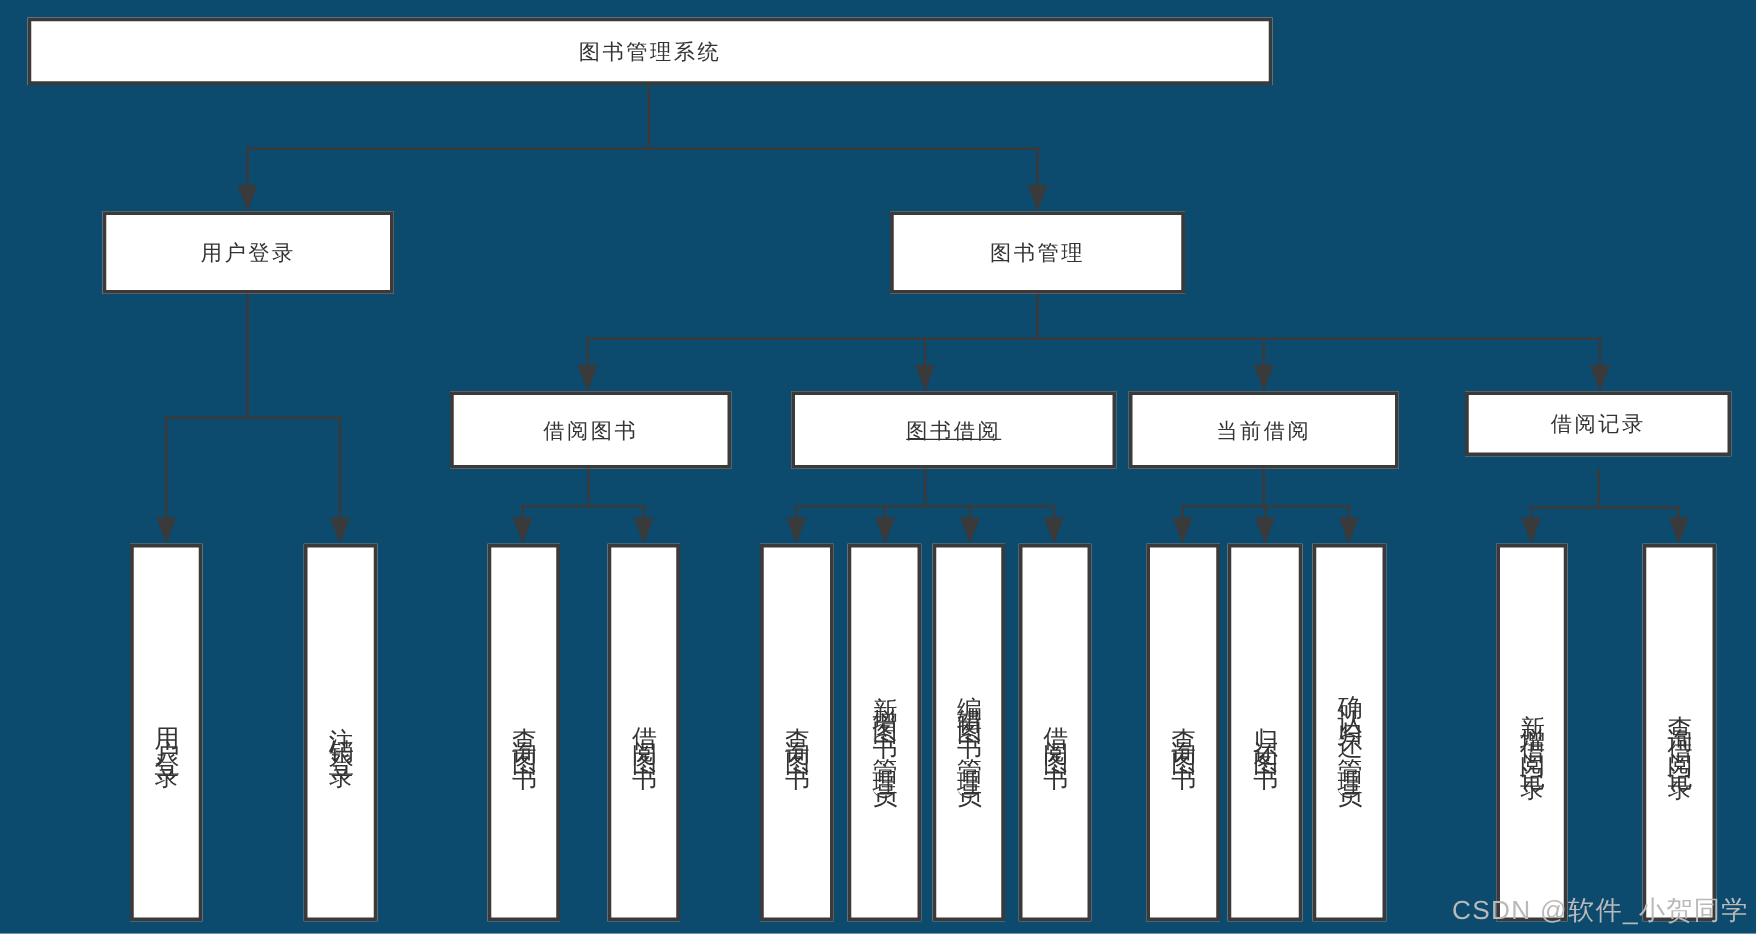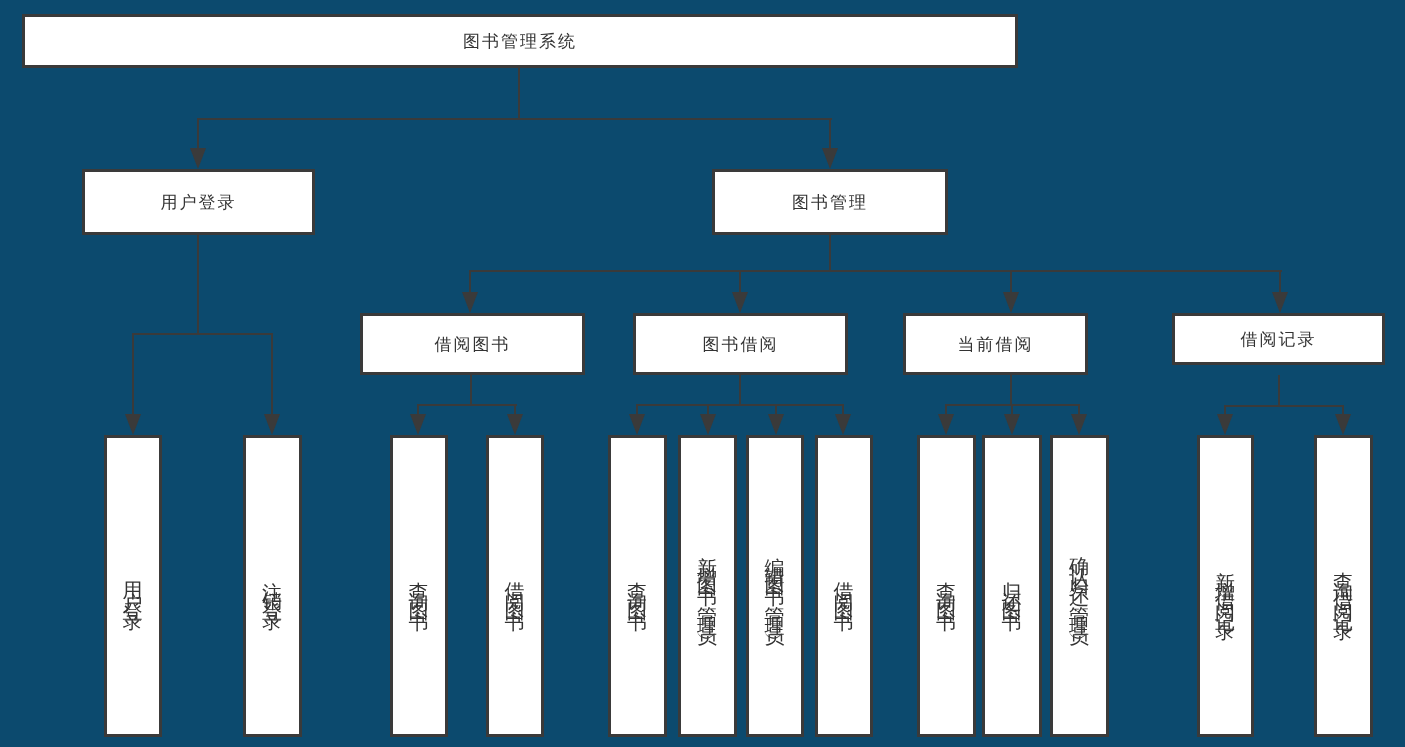--- a/index.html
+++ b/index.html
@@ -104,24 +104,24 @@
   <div class="vline" style="left:1010px; top:270px; width:2px; height:24px;"></div>
   <div class="vline" style="left:1279px; top:270px; width:2px; height:24px;"></div>
   <div class="arrowhead" style="left:462px; top:292px;"></div>
   <div class="arrowhead" style="left:732px; top:292px;"></div>
   <div class="arrowhead" style="left:1003px; top:292px;"></div>
   <div class="arrowhead" style="left:1272px; top:292px;"></div>
 
   <div class="node h" style="left:360px; top:313px; width:225px; height:62px;">
     <span class="lbl">借阅图书</span>
   </div>
-  <div class="node h" style="left:633px; top:313px; width:215px; height:62px;">
+  <div class="node h" style="left:633px; top:313px; width:260px; height:62px;text-decoration:underline;">
     <span class="lbl">图书借阅</span>
   </div>
-  <div class="node h" style="left:903px; top:313px; width:185px; height:62px;">
+  <div class="node h" style="left:903px; top:313px; width:216px; height:62px;">
     <span class="lbl">当前借阅</span>
   </div>
   <div class="node h" style="left:1172px; top:313px; width:213px; height:52px;">
     <span class="lbl">借阅记录</span>
   </div>
 
   <div class="vline" style="left:470px; top:375px; width:2px; height:31px;"></div>
   <div class="hline" style="left:417px; top:404px; width:100px; height:2px;"></div>
   <div class="vline" style="left:417px; top:404px; width:2px; height:14px;"></div>
   <div class="vline" style="left:514px; top:404px; width:2px; height:14px;"></div>
@@ -192,14 +192,15 @@
     <span class="lbl">确认归还（管理员）</span>
   </div>
 
   <div class="node v" style="left:1197px; top:435px; width:57px; height:302px;">
     <span class="lbl">新增借阅记录</span>
   </div>
   <div class="node v" style="left:1314px; top:435px; width:59px; height:302px;">
     <span class="lbl">查询借阅记录</span>
   </div>
 
+  <div class="watermark">CSDN @软件_小贺同学</div>
 
 </div>
 
 </body></html>

